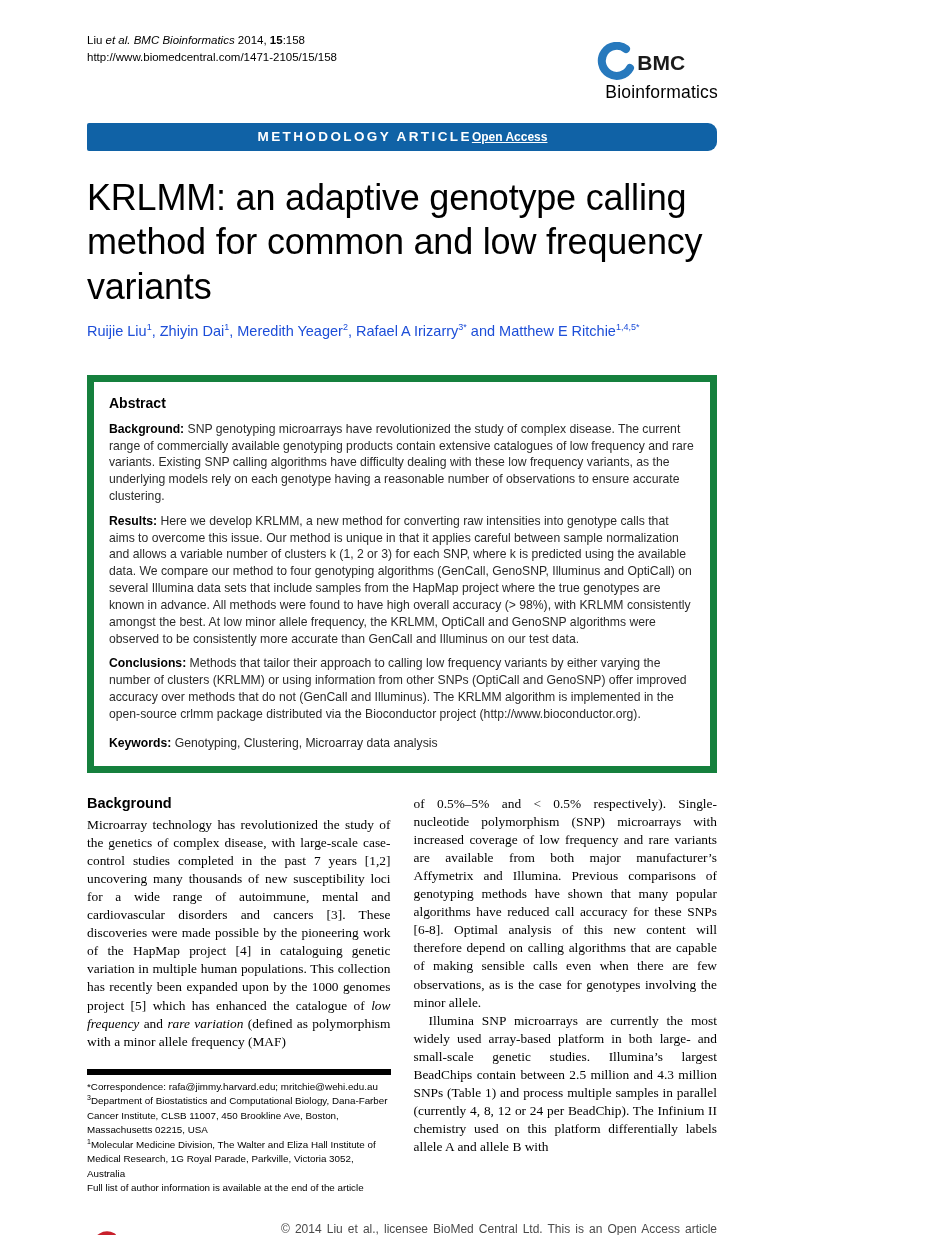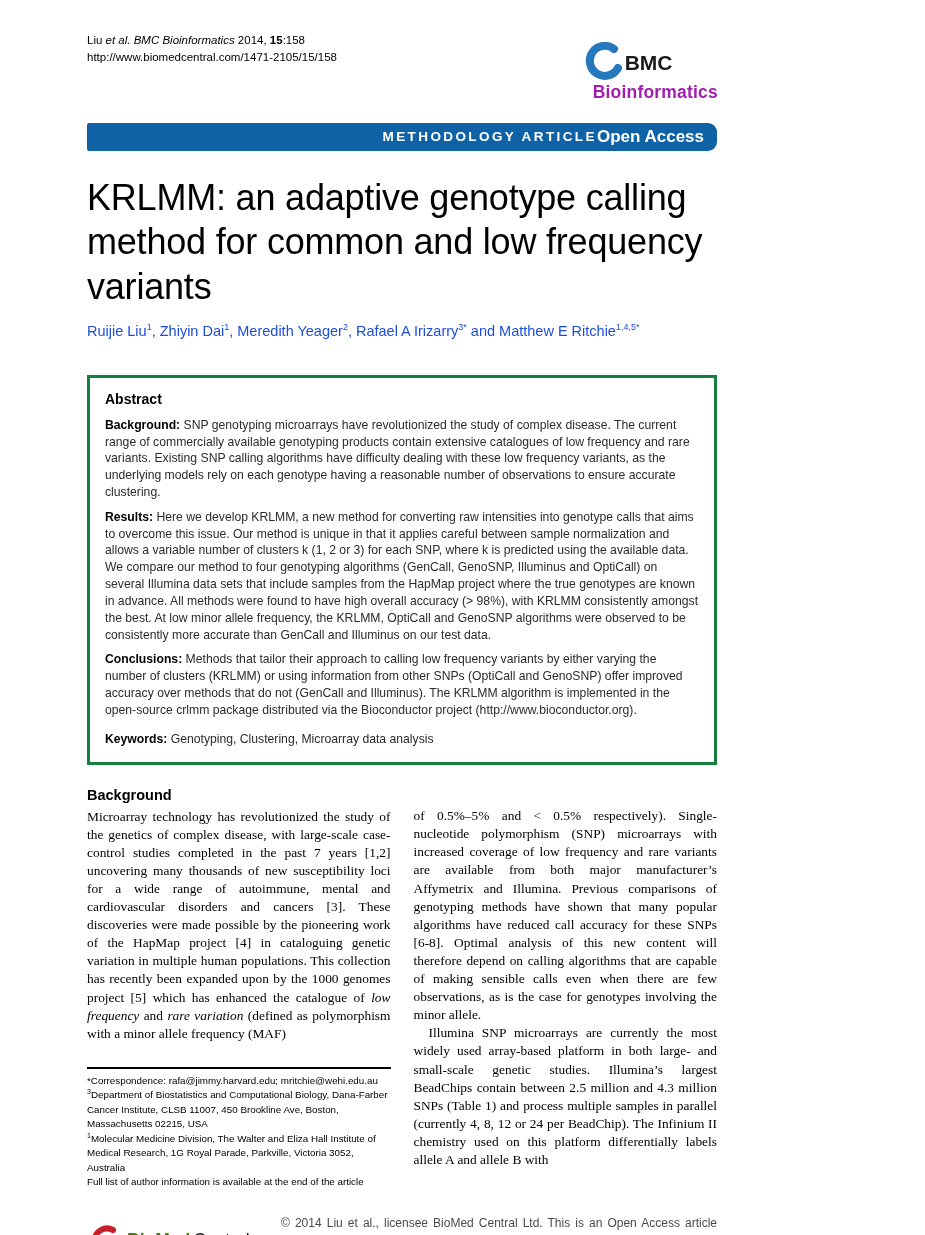--- a/index.html
+++ b/index.html
@@ -10,58 +10,58 @@
   }
   .page { position:relative; width:804px; height:1235px; padding:32px 87px 0 87px; }
   .i { font-style:italic; }
   .b { font-weight:bold; }
 
   
   .citation { font-size:11.5px; line-height:1.5; color:#000; }
   .bmc-logo { position:absolute; top:42px; right:86px; }
   .bmc-row { display:flex; align-items:center; }
   .bmc-name { font-size:21px; font-weight:bold; color:#1a1a1a; margin-left:2px; }
-  .bmc-sub { font-size:17.5px; font-weight:bold; color:#a21caf; margin-top:-2px; margin-left:12px; letter-spacing:0.2px; }
+  .bmc-sub { font-size:17.5px; font-weight:normal; color:#000000; margin-top:-2px; margin-left:12px; letter-spacing:0.2px; }
 
   
   .banner {
     margin-top:56px; height:28px; background:#1062a6;
     border-radius:2px 9px 9px 2px;
-    display:flex; align-items:center; justify-content:flex-end;
+    display:flex; align-items:center; justify-content:center;
     padding:0 13px 0 14px;
   }
   .banner-type { color:#fff; font-weight:bold; font-size:13.5px; letter-spacing:2.4px; }
-  .banner-access { color:#fff; font-weight:bold; font-size:17px; }
+  .banner-access { color:#fff; font-weight:bold; font-size:12px;text-decoration:underline; }
 
   
   .title { margin-top:25px; font-size:36px; font-weight:400; line-height:1.24; color:#000; letter-spacing:-0.2px; }
   .authors { margin-top:14px; font-size:14.5px; color:#1d4ed8; }
   .authors sup { font-size:9px; line-height:0; }
 
   
   .abstract {
-    margin-top:36px; border:3px solid #15803d; padding:12px 15px 14px 15px;
+    margin-top:36px; border:7px solid #15803d; padding:12px 15px 14px 15px;
     font-size:12.2px; line-height:1.38; color:#2b2b2b;
   }
   .abs-h { font-weight:bold; font-size:14px; color:#000; margin-bottom:7px; }
   .abstract p { margin-bottom:8px; }
   .abstract p.keywords { margin-top:12px; margin-bottom:0; }
   .abstract b { color:#000; }
 
   
-  .columns { margin-top:22px; display:flex; gap:23px;align-items:center; }
+  .columns { margin-top:22px; display:flex; gap:23px; }
   .col { flex:1; min-width:0; }
   .sec-h { font-weight:bold; font-size:14.5px; margin-bottom:5px; }
   .body-p {
     font-family:Liberation Serif, serif; font-size:13.4px; line-height:1.35;
     text-align:justify; color:#000;
   }
   .indent { text-indent:15px; }
   .footnotes {
-    margin-top:24px; border-top:2px solid #000000; padding-top:5px;
+    margin-top:18px; border-top:6px solid #000000; padding-top:5px;
     font-size:9.8px; line-height:1.48; color:#000;
   }
   .footnotes sup { font-size:7px; line-height:0; }
 
   
   .footer { margin-top:24px; display:flex; gap:18px; align-items:flex-start; }
   .bmclogo2 { display:flex; align-items:center; min-width:176px; padding-top:10px; }
   .bm-red { font-size:17.5px; font-weight:bold; color:#4d7c0f; margin-left:6px; }
   .bm-black { font-size:17.5px; color:#1a1a1a; margin-left:3px; }
   .copyright {

